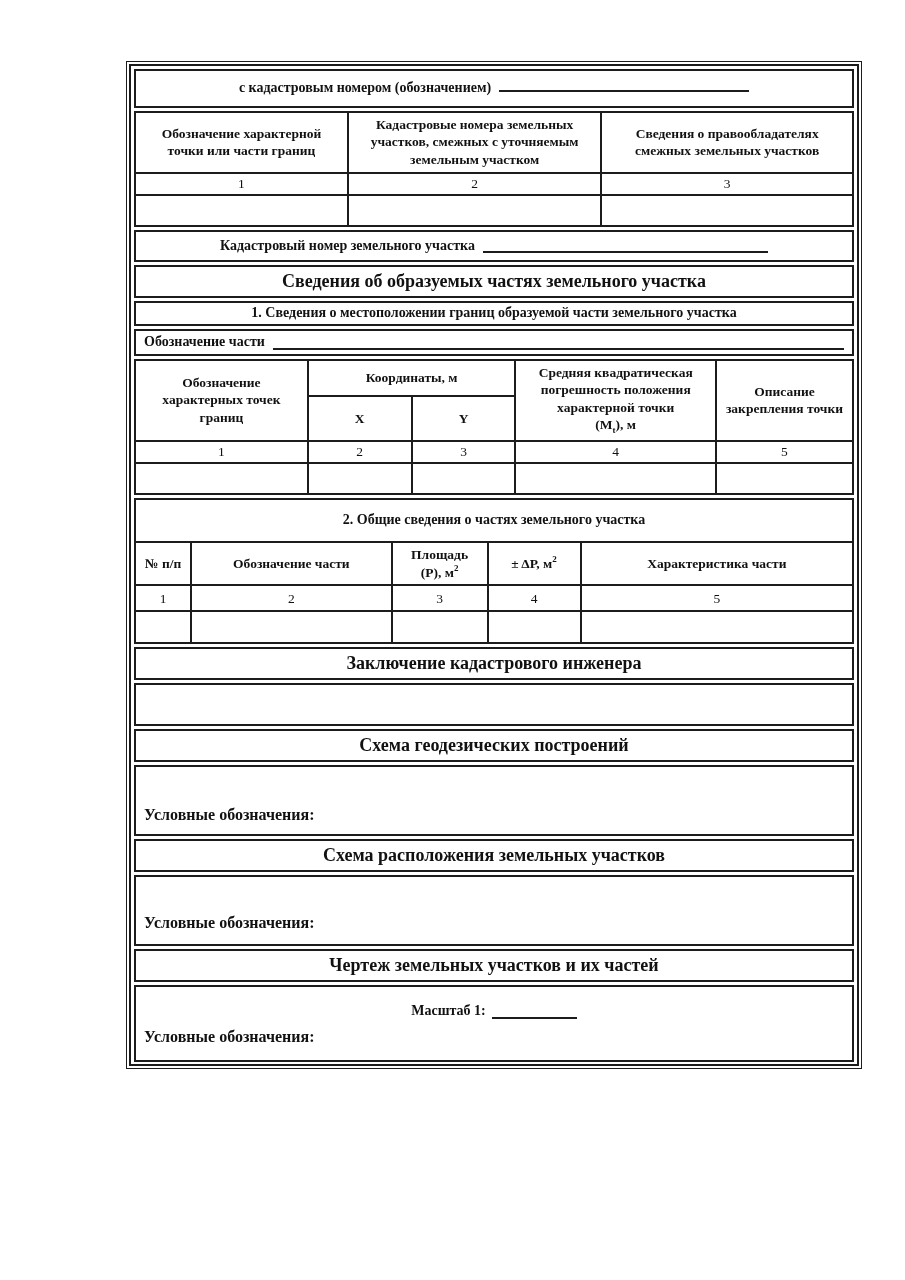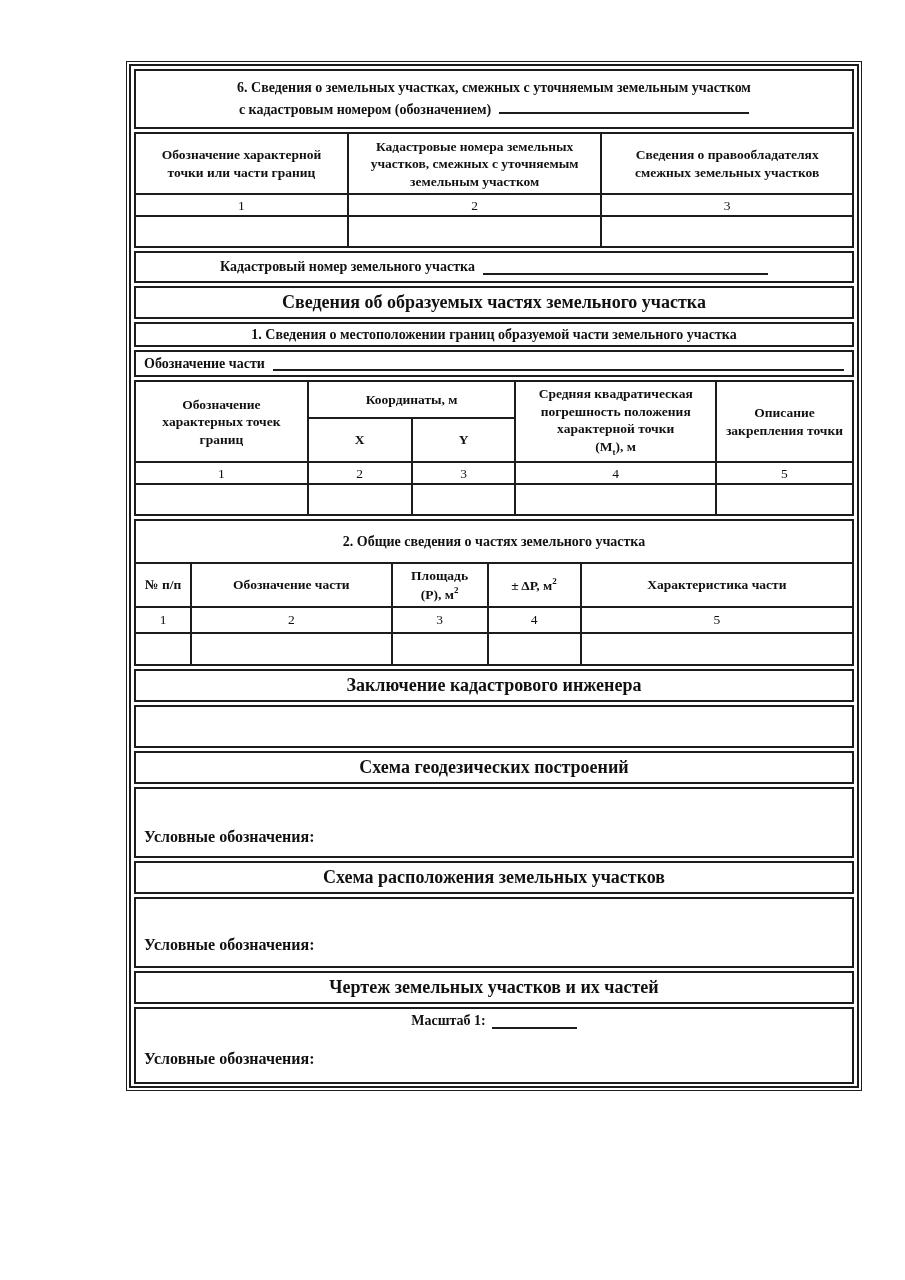--- a/index.html
+++ b/index.html
@@ -38,31 +38,30 @@
   .emptyrow td { height:30px; }
   .t2-title td { font-size:14px; height:42px; padding:2px 24px; }
   sub { font-size:9px; vertical-align:sub; }
   sup { font-size:9px; vertical-align:super; }
 
   .bodybox { position:relative; }
   .legend { position:absolute; left:8px; font-weight:700; font-size:16px; }
   .h-conclusion-empty { height:43px; }
   .h-scheme { height:71px; }
   .h-drawing { height:77px; }
-  .scaleline { padding-top:4px; display:flex; justify-content:center; align-items:flex-end;
+  .scaleline { padding-top:16px; display:flex; justify-content:center; align-items:flex-end;
                font-weight:700; font-size:14px; }
 </style>
 </head>
 <body>
 
 <div class="doc">
   <div class="doc-inner">
 
     <div class="box sec-head">
-      <div>6. Сведения о земельных участках, смежных с уточняемым земельным участком</div>
       <div>
         <span>с кадастровым номером (обозначением)</span><span class="blank blank-w250"></span>
       </div>
     </div>
 
     <div class="box">
       <table>
         <colgroup>
             <col style="width:29.6%">
             <col style="width:35.4%">

